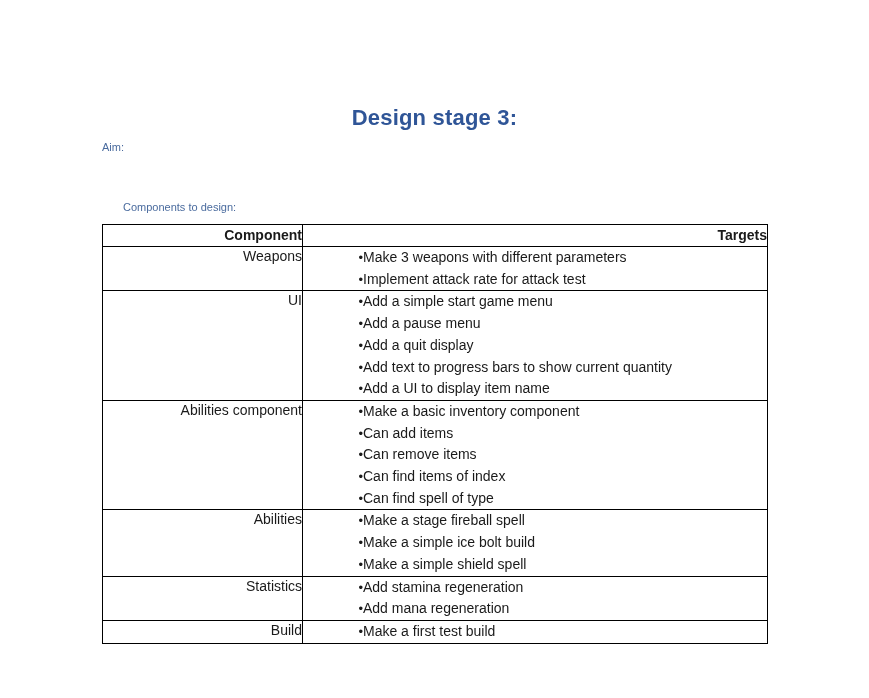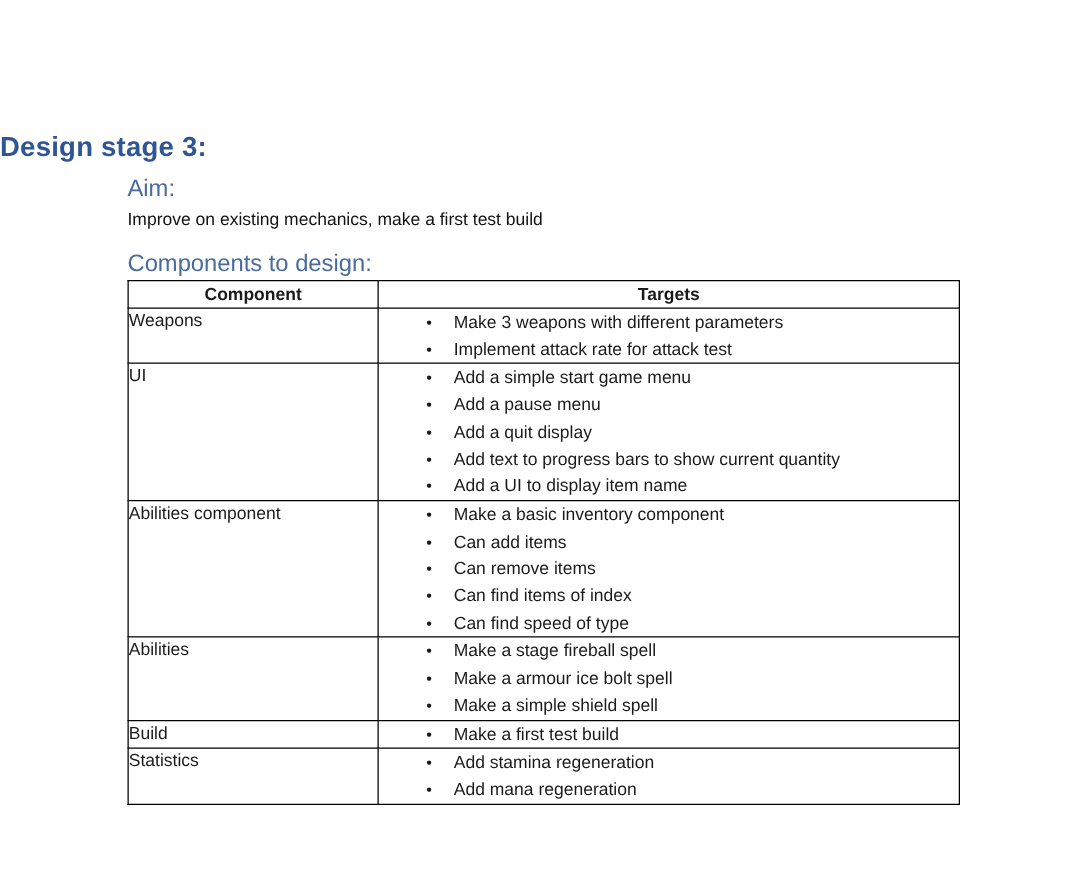--- a/index.html
+++ b/index.html
@@ -16,28 +16,29 @@
     position: relative;
     width: 869px;
     height: 698px;
     background: #ffffff;
   }
   .doc-title {
     position: absolute;
     top: 105px;
     left: 0;
     width: 100%;
+    text-align: center;
     font-size: 22px;
     font-weight: 600;
     letter-spacing: 0.2px;
   }
   .section-heading {
     position: absolute;
     left: 102px;
-    font-size: 19px;
+    font-size: 11px;
     font-weight: 400;
   }
   .heading-aim { top: 141px; }
   .heading-components { top: 201px; }
   .body-paragraph {
     position: absolute;
     left: 102px;
     top: 167px;
     font-size: 14px;
     color: #111111;
@@ -49,26 +50,27 @@
     border-collapse: collapse;
     table-layout: fixed;
     width: 665px;
     font-size: 14px;
   }
   .components-table th,
   .components-table td {
     border: 1px solid #000000;
     vertical-align: top;
     padding: 0;
+    text-align: right;
   }
   .components-table col.c-component { width: 200px; }
   .components-table col.c-targets  { width: 465px; }
   .components-table th {
     font-weight: 700;
-    text-align: center;
+    text-align: right;
     line-height: 19px;
     padding: 1px 0;
     font-size: 14px;
   }
   .cell-component {
     padding: 2px 4px 1px 10px;
     line-height: 19px;
     font-size: 14px;
   }
   .cell-targets { padding: 1px 0 1px 0; }
@@ -92,23 +94,22 @@
 </style>
 </head>
 <body>
 
 <div class="page">
 
   <div class="doc-title" style="color: rgb(47, 85, 151);">Design stage 3:</div>
 
   <div class="section-heading heading-aim" style="color: rgb(74, 107, 158);">Aim:</div>
 
-  <div class="body-paragraph">Improve on existing mechanics, make a first test build</div>
-
-  <div class="section-heading heading-components" style="color: rgb(74, 107, 158);">Components to design:</div>
+
+  <div class="section-heading heading-components" style="color: rgb(74, 107, 158); margin-left: 21px;">Components to design:</div>
 
   <table class="components-table">
     <colgroup>
       <col class="c-component">
       <col class="c-targets">
     </colgroup>
     <thead>
       <tr>
         <th>Component</th>
         <th>Targets</th>
@@ -173,66 +174,66 @@
               <li class="t-li">
                 <span class="bullet">•</span>
                 <span>Can remove items</span>
               </li>
               <li class="t-li">
                 <span class="bullet">•</span>
                 <span>Can find items of index</span>
               </li>
               <li class="t-li">
                 <span class="bullet">•</span>
-                <span>Can find speed of type</span>
+                <span>Can find spell of type</span>
               </li>
             </ul>
           </td>
         </tr>
         <tr>
           <td class="cell-component">Abilities</td>
           <td class="cell-targets">
             <ul class="t-ul">
               <li class="t-li">
                 <span class="bullet">•</span>
                 <span>Make a stage fireball spell</span>
               </li>
               <li class="t-li">
                 <span class="bullet">•</span>
-                <span>Make a armour ice bolt spell</span>
+                <span>Make a simple ice bolt build</span>
               </li>
               <li class="t-li">
                 <span class="bullet">•</span>
                 <span>Make a simple shield spell</span>
               </li>
             </ul>
           </td>
         </tr>
         <tr>
+          <td class="cell-component">Statistics</td>
+          <td class="cell-targets">
+            <ul class="t-ul">
+              <li class="t-li">
+                <span class="bullet">•</span>
+                <span>Add stamina regeneration</span>
+              </li>
+              <li class="t-li">
+                <span class="bullet">•</span>
+                <span>Add mana regeneration</span>
+              </li>
+            </ul>
+          </td>
+        </tr>
+        <tr>
           <td class="cell-component">Build</td>
           <td class="cell-targets">
             <ul class="t-ul">
               <li class="t-li">
                 <span class="bullet">•</span>
                 <span>Make a first test build</span>
-              </li>
-            </ul>
-          </td>
-        </tr>
-        <tr>
-          <td class="cell-component">Statistics</td>
-          <td class="cell-targets">
-            <ul class="t-ul">
-              <li class="t-li">
-                <span class="bullet">•</span>
-                <span>Add stamina regeneration</span>
-              </li>
-              <li class="t-li">
-                <span class="bullet">•</span>
-                <span>Add mana regeneration</span>
               </li>
             </ul>
           </td>
         </tr>
       </tbody>
   </table>
 
 </div>
 
 </body></html>

